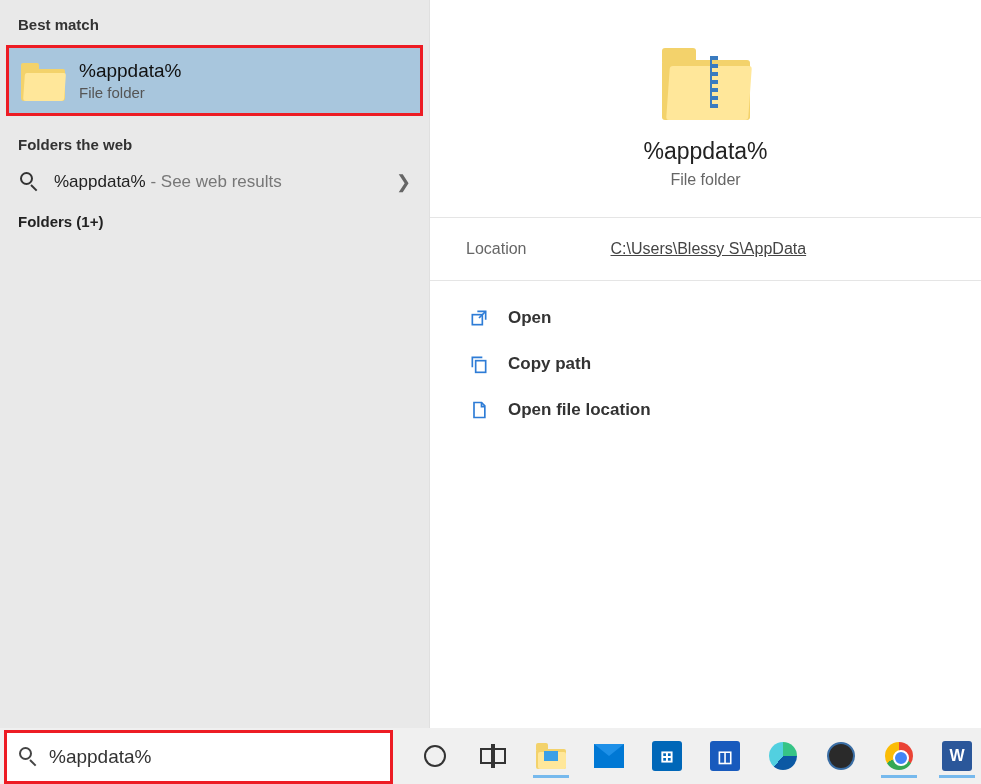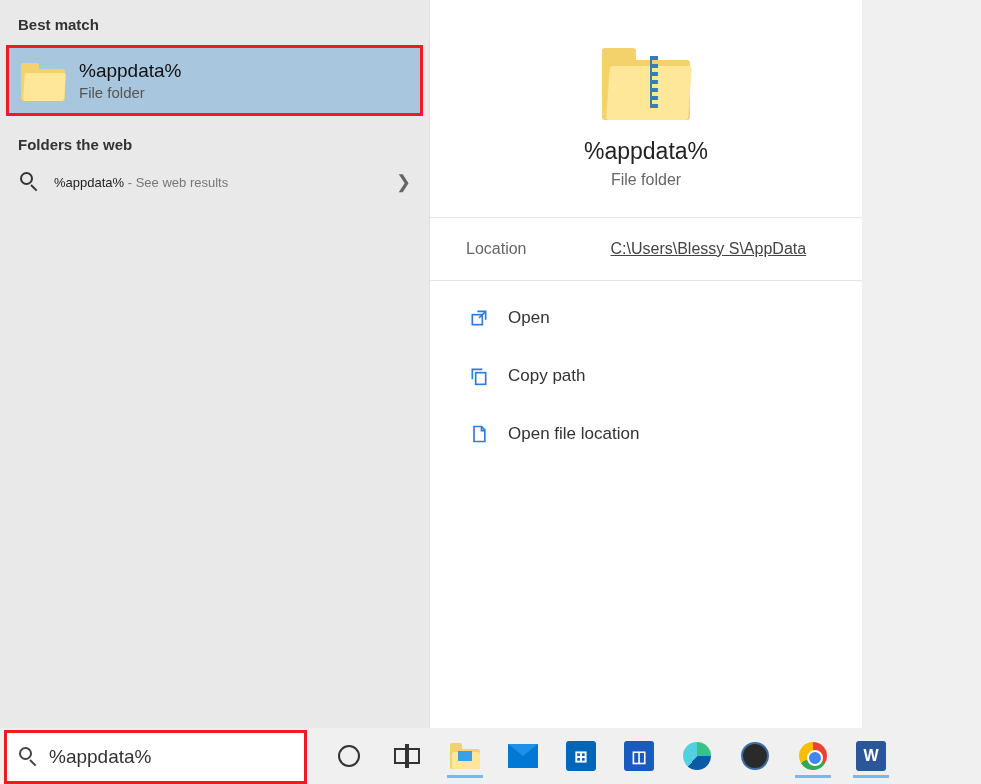--- a/index.html
+++ b/index.html
@@ -1,18 +1,18 @@
 <!DOCTYPE html>
 <html><head>
 <meta charset="utf-8">
 <style>
   * { box-sizing: border-box; margin: 0; padding: 0; font-family: "Segoe UI", Tahoma, sans-serif; }
   html, body { width: 981px; height: 784px; overflow: hidden; background: #f0f0f0; }
 
-  .app { display: flex; flex-direction: column; width: 862px; height: 784px; }
+  .app { display: flex; flex-direction: column; width: 981px; height: 784px; }
 
   .main { display: flex; flex: 1; min-height: 0; }
 
   
   .left {
     width: 430px;
     background: #e9e9e9;
     border-right: 1px solid #e0e0e0;
     display: flex;
     flex-direction: column;
@@ -62,21 +62,21 @@
     width: 22px; height: 22px; position: relative;
   }
   .mag .circle {
     position: absolute; left: 2px; top: 1px; width: 13px; height: 13px;
     border: 2px solid #333; border-radius: 50%;
   }
   .mag .handle {
     position: absolute; left: 13px; top: 13px; width: 8px; height: 2px;
     background: #333; transform: rotate(45deg); transform-origin: left center;
   }
-  .web-text { font-size: 13px; color: #222; }
+  .web-text { font-size: 17px; color: #222; }
   .web-text .dim { color: #777; }
   .chev { font-size: 18px; color: #666; }
 
   .cat-row {
     font-size: 15px; color: #222; font-weight: 600;
     padding: 10px 18px;
     cursor: pointer;
   }
 
   
@@ -118,21 +118,21 @@
     display: flex; 
     padding: 22px 36px;
     border-bottom: 1px solid #e5e5e5;
     gap: 48px;
   }
   .loc-label { font-size: 16px; color: #666; }
   .loc-value { font-size: 16px; color: #444; text-decoration: underline; cursor: pointer; margin-left: 36px; }
 
   .actions {
     padding: 20px 30px;
-    display: flex; flex-direction: column; gap: 24px;
+    display: flex; flex-direction: column; gap: 12px; font-weight: bold;
   }
   .action {
     display: flex; align-items: center; gap: 18px;
     padding: 6px 8px;
     font-size: 17px; color: #333;
     cursor: pointer;
   }
   .aicon { width: 22px; height: 22px; display: flex; align-items: center; justify-content: center; }
   .aicon svg { width: 20px; height: 20px; }
 
@@ -256,20 +256,21 @@
             <div class="circle"></div>
               <div class="handle"></div>
           </div>
           <div class="web-text">
             <span>%appdata%</span><span class="dim"> - See web results</span>
           </div>
         </div>
         <div class="chev">❯</div>
       </div>
 
+      <div class="cat-row">Folders (1+)</div>
 
 
     </div>
 
     <div class="right">
 
       <div class="preview-header">
         <div class="folder-xl">
           <div class="tab"></div>
             <div class="back"></div>

